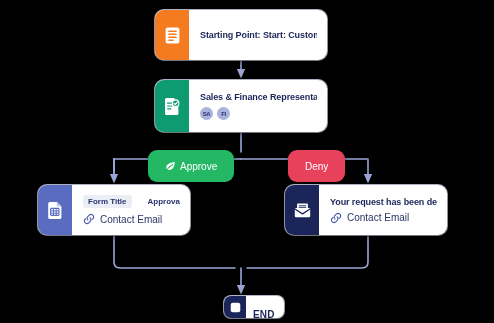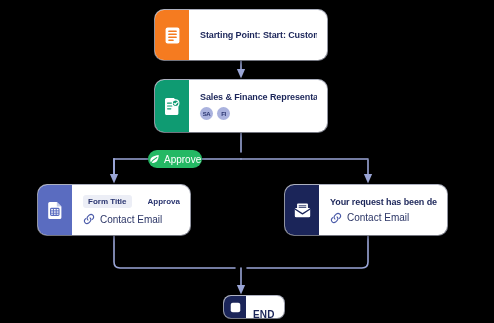--- a/index.html
+++ b/index.html
@@ -125,22 +125,22 @@
   
   #node-denied { left: 285px; top: 185px; width: 162px; height: 50px; }
   #node-denied .node-icon { background: #1b2559; }
 
   
   .pill {
     position: absolute;
     display: flex;
     align-items: center;
     gap: 4px;
-    height: 18px;
-    padding: 0 1px;
+    height: 32px;
+    padding: 0 17px;
     border-radius: 9px;
     font-size: 10px;
     color: #ffffff;
     box-shadow: 0 1px 3px rgba(0,0,0,0.4);
     white-space: nowrap;
   }
   #pill-approve { left: 148px; top: 150px; background: #24b864; }
   #pill-deny { left: 288px; top: 150px; background: #e8415c; }
 
   
@@ -242,20 +242,23 @@
   </div>
 
   <div class="pill" id="pill-approve">
     <svg width="11" height="11" viewBox="0 0 12 12" aria-hidden="true">
       <path d="M10.6,1.2 C10.6,6.4 8.2,9.8 4.4,9.8 C2.6,9.8 1.4,8.8 1.4,7.2 C1.4,3.6 5.4,2.0 10.6,1.2 Z" fill="#ffffff"></path>
       <path d="M1.6,10.6 C3.2,7.6 5.6,5.4 8.6,3.8" stroke="#24b864" stroke-width="1.1" fill="none" stroke-linecap="round"></path>
     </svg>
     <span>Approve</span>
   </div>
 
+  <div class="pill" id="pill-deny">
+    <span>Deny</span>
+  </div>
 
   <div class="node" id="node-approved">
     <div class="node-icon">
       <svg width="16" height="17" viewBox="0 0 16 17" aria-hidden="true">
         <path d="M1.2,1.6 a1.6,1.6 0 0 1 1.6,-1.6 h7.0 l4.6,4.6 v10.8 a1.6,1.6 0 0 1 -1.6,1.6 h-10.0 a1.6,1.6 0 0 1 -1.6,-1.6 Z" fill="#ffffff"></path>
         <path d="M9.8,0 v4.6 h4.6" fill="#c3cbe9"></path>
         <rect x="3.6" y="6.4" width="8.4" height="7.0" rx="0.9" fill="none" stroke="#5a6cc0" stroke-width="1.1"></rect>
         <path d="M3.6,8.9 h8.4 M3.6,11.2 h8.4 M6.4,6.4 v7.0 M9.2,6.4 v7.0" stroke="#5a6cc0" stroke-width="1.0"></path>
       </svg>
     </div>

